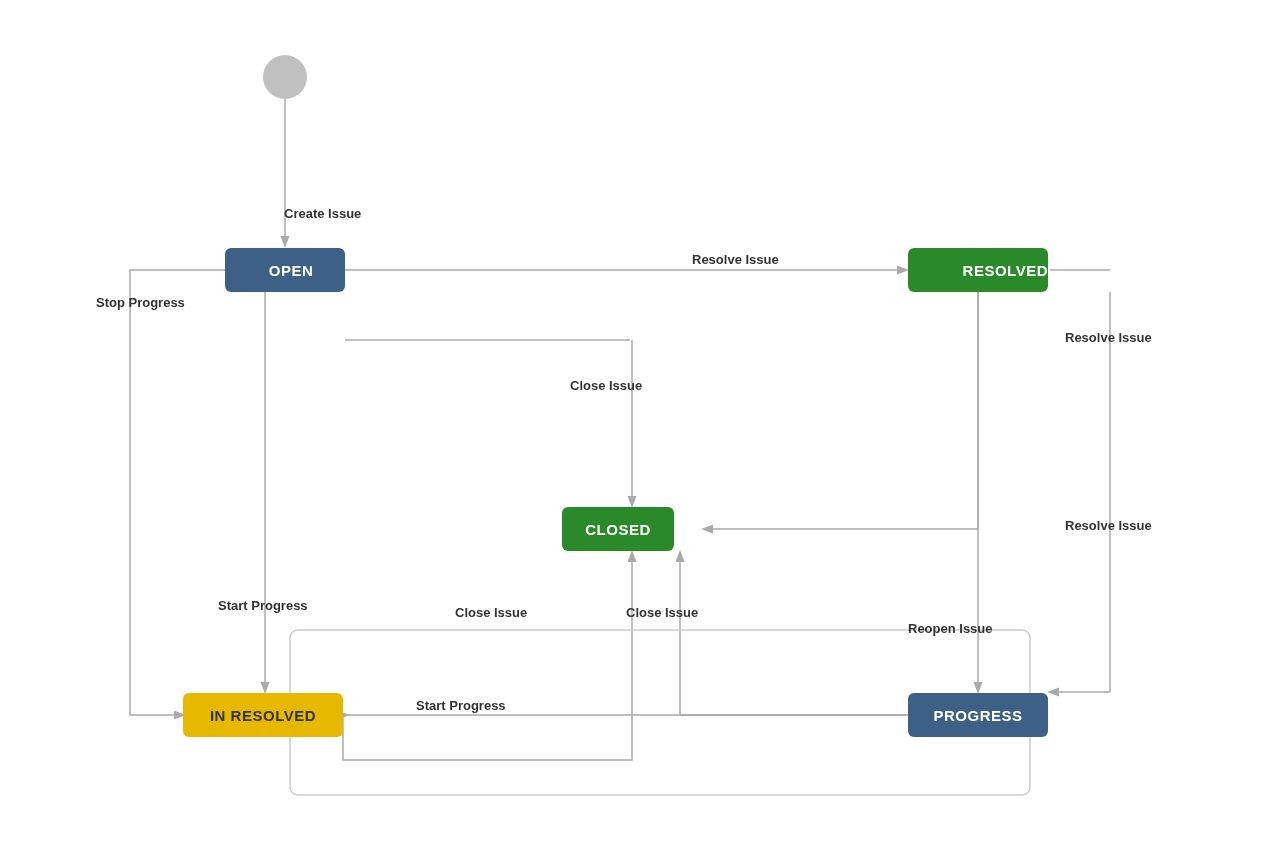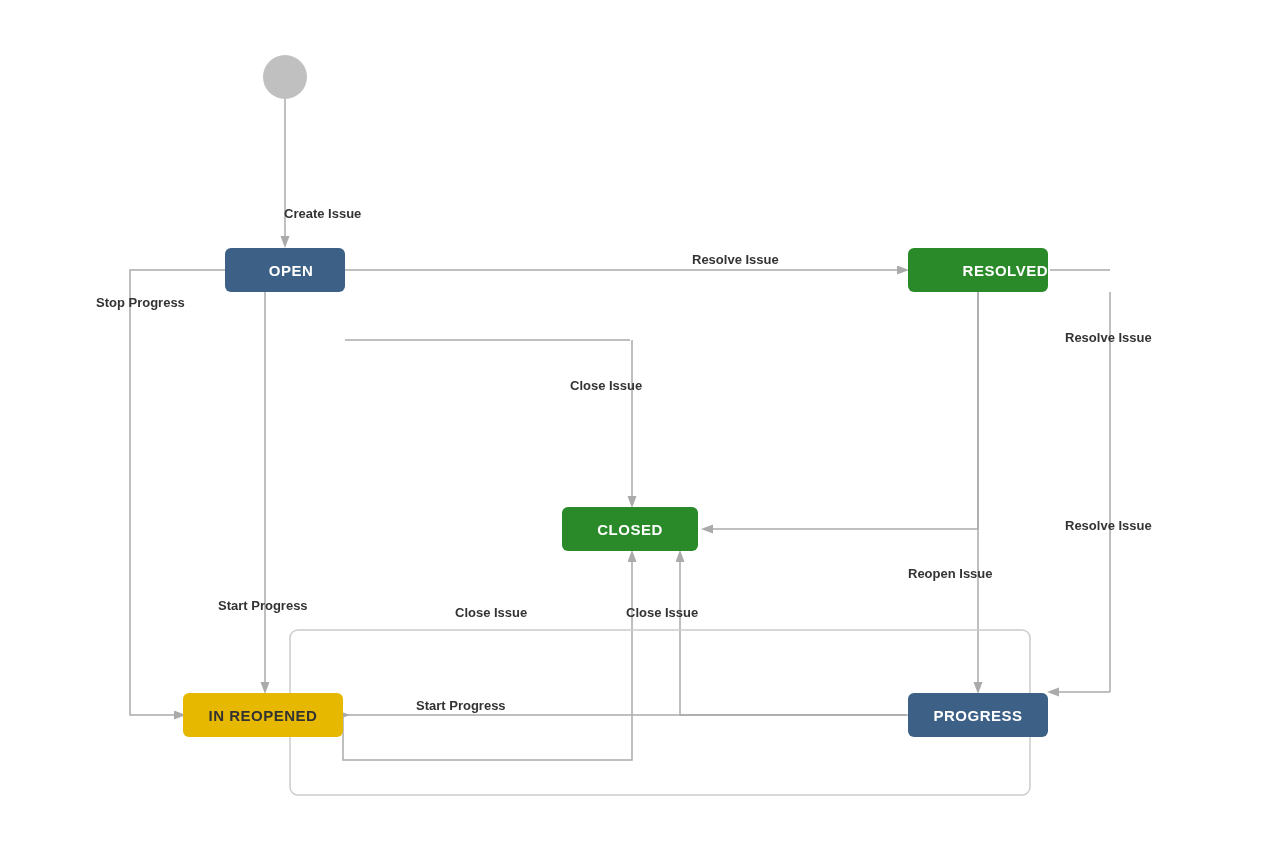--- a/index.html
+++ b/index.html
@@ -45,21 +45,21 @@
     .node-resolved {
       background: #2a8a2a;
       width: 140px;
       height: 44px;
       left: 908px;
       top: 248px;
       justify-content: flex-end;
     }
     .node-closed {
       background: #2a8a2a;
-      width: 136px;
+      width: 112px;
       height: 44px;
       left: 562px;
       top: 507px;
     }
     .node-in-progress {
       background: #e6b800;
       width: 160px;
       height: 44px;
       left: 183px;
       top: 693px;
@@ -142,21 +142,21 @@
 
   <div class="state-node node-resolved">
     <span>RESOLVED</span>
   </div>
 
   <div class="state-node node-closed">
     <span>CLOSED</span>
   </div>
 
   <div class="state-node node-in-progress">
-    <span>IN REOPENED</span>
+    <span>IN RESOLVED</span>
   </div>
 
   <div class="state-node node-reopened">
     <span>PROGRESS</span>
   </div>
 
   <div class="label" style="left: 244px; top: 206px; margin-left: 40px;">
     <span>Create Issue</span>
   </div>
 
@@ -189,17 +189,17 @@
   </div>
 
   <div class="label" style="left: 1065px; top: 330px;">
     <span>Resolve Issue</span>
   </div>
 
   <div class="label" style="left: 1065px; top: 518px;">
     <span>Resolve Issue</span>
   </div>
 
-  <div class="label" style="left: 908px; top: 566px;">
+  <div class="label" style="left: 908px; top: 621px;">
     <span>Reopen Issue</span>
   </div>
 
 </div>
 
 </body></html>

